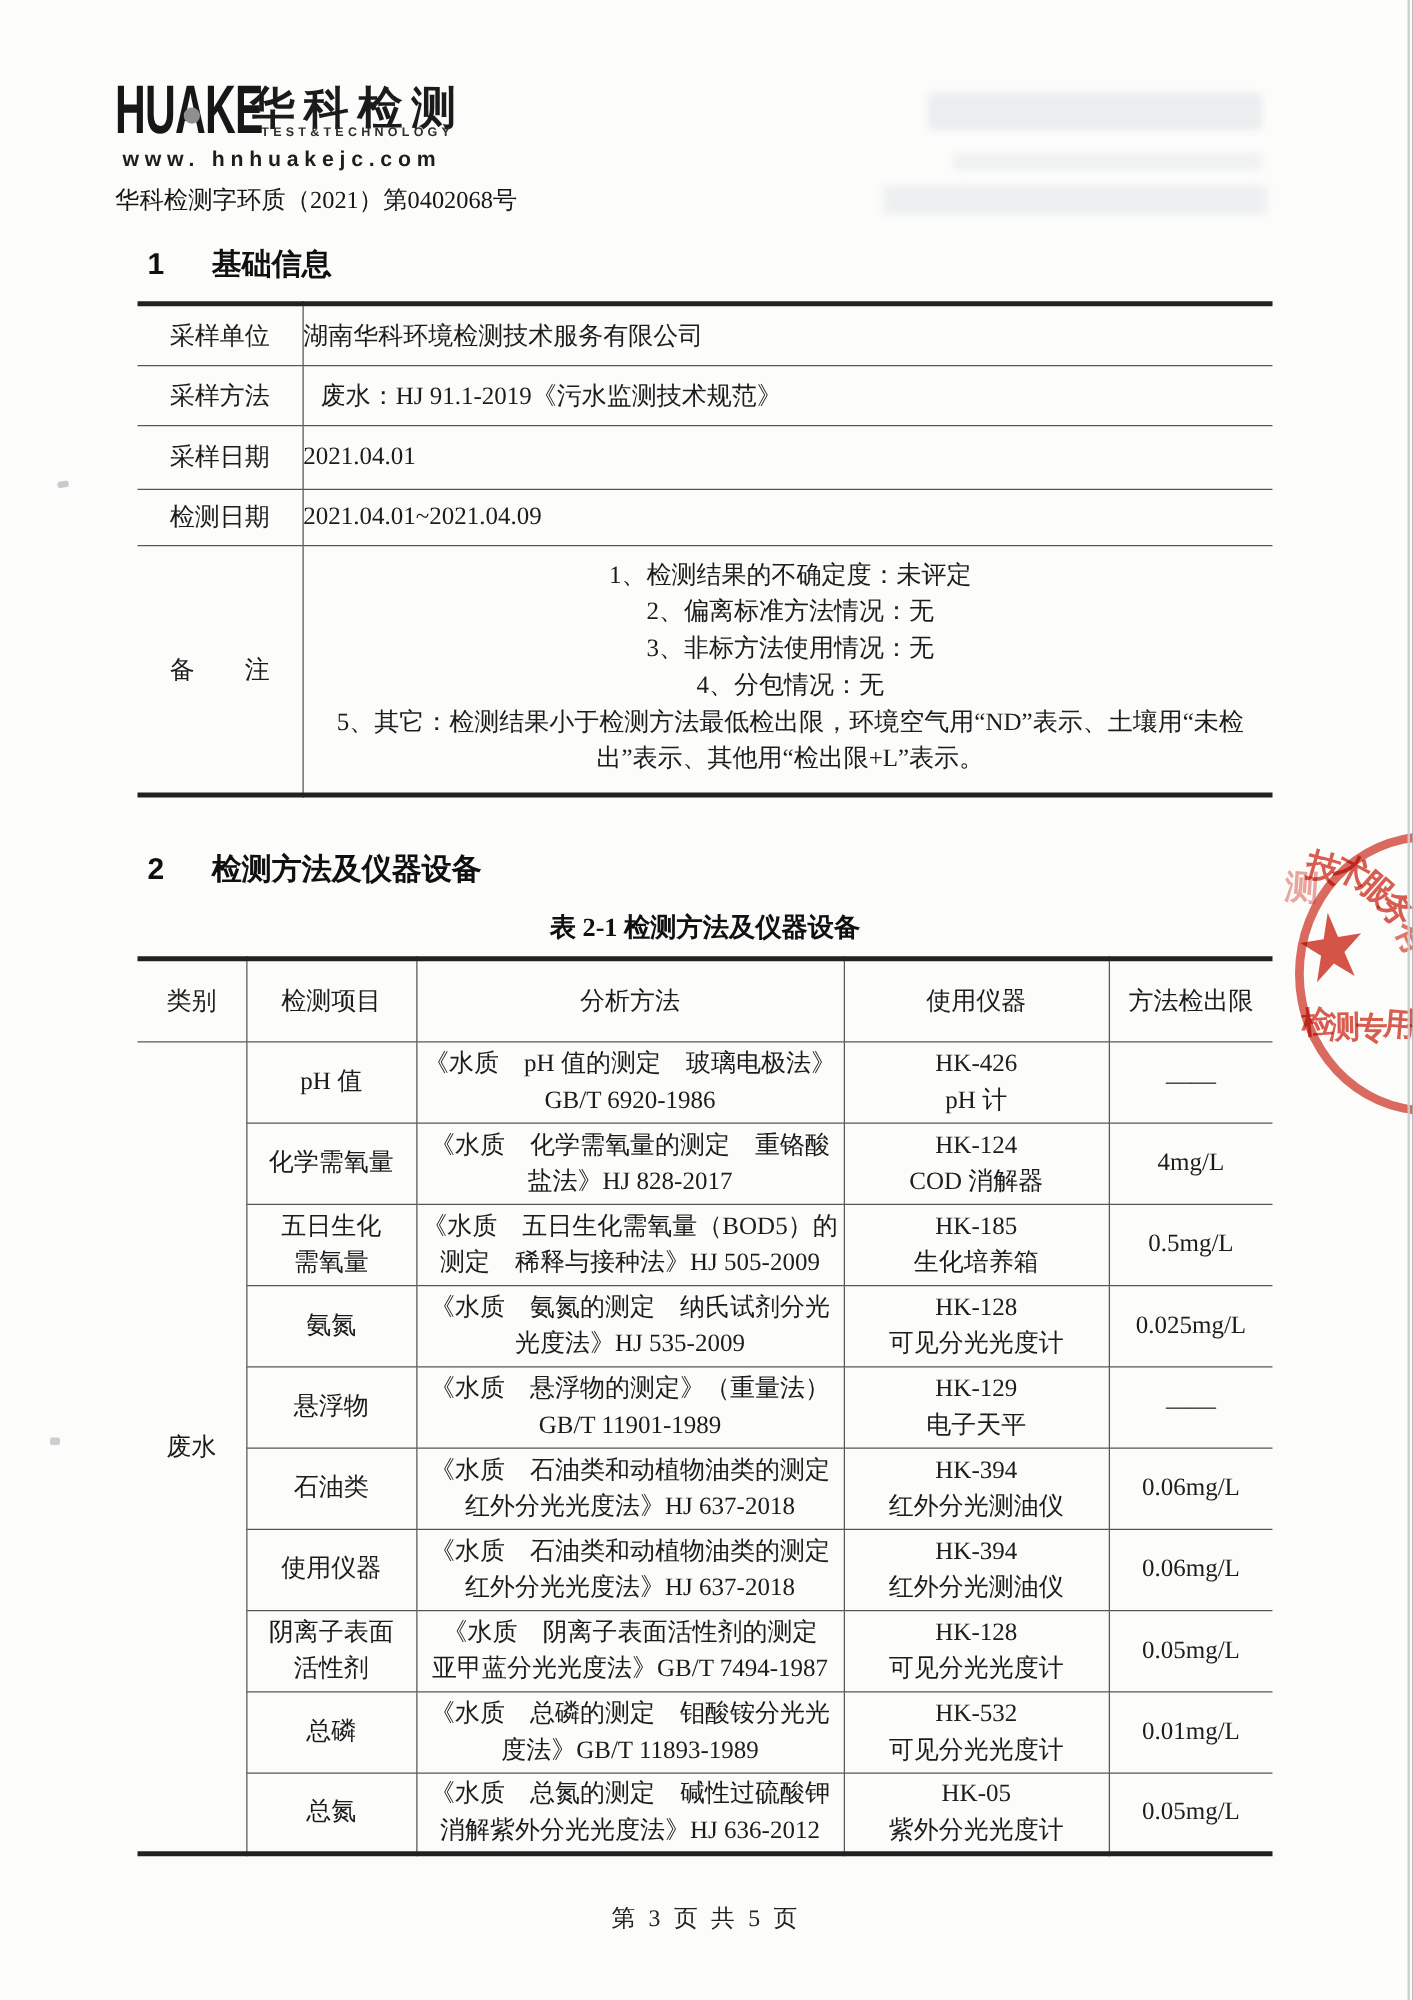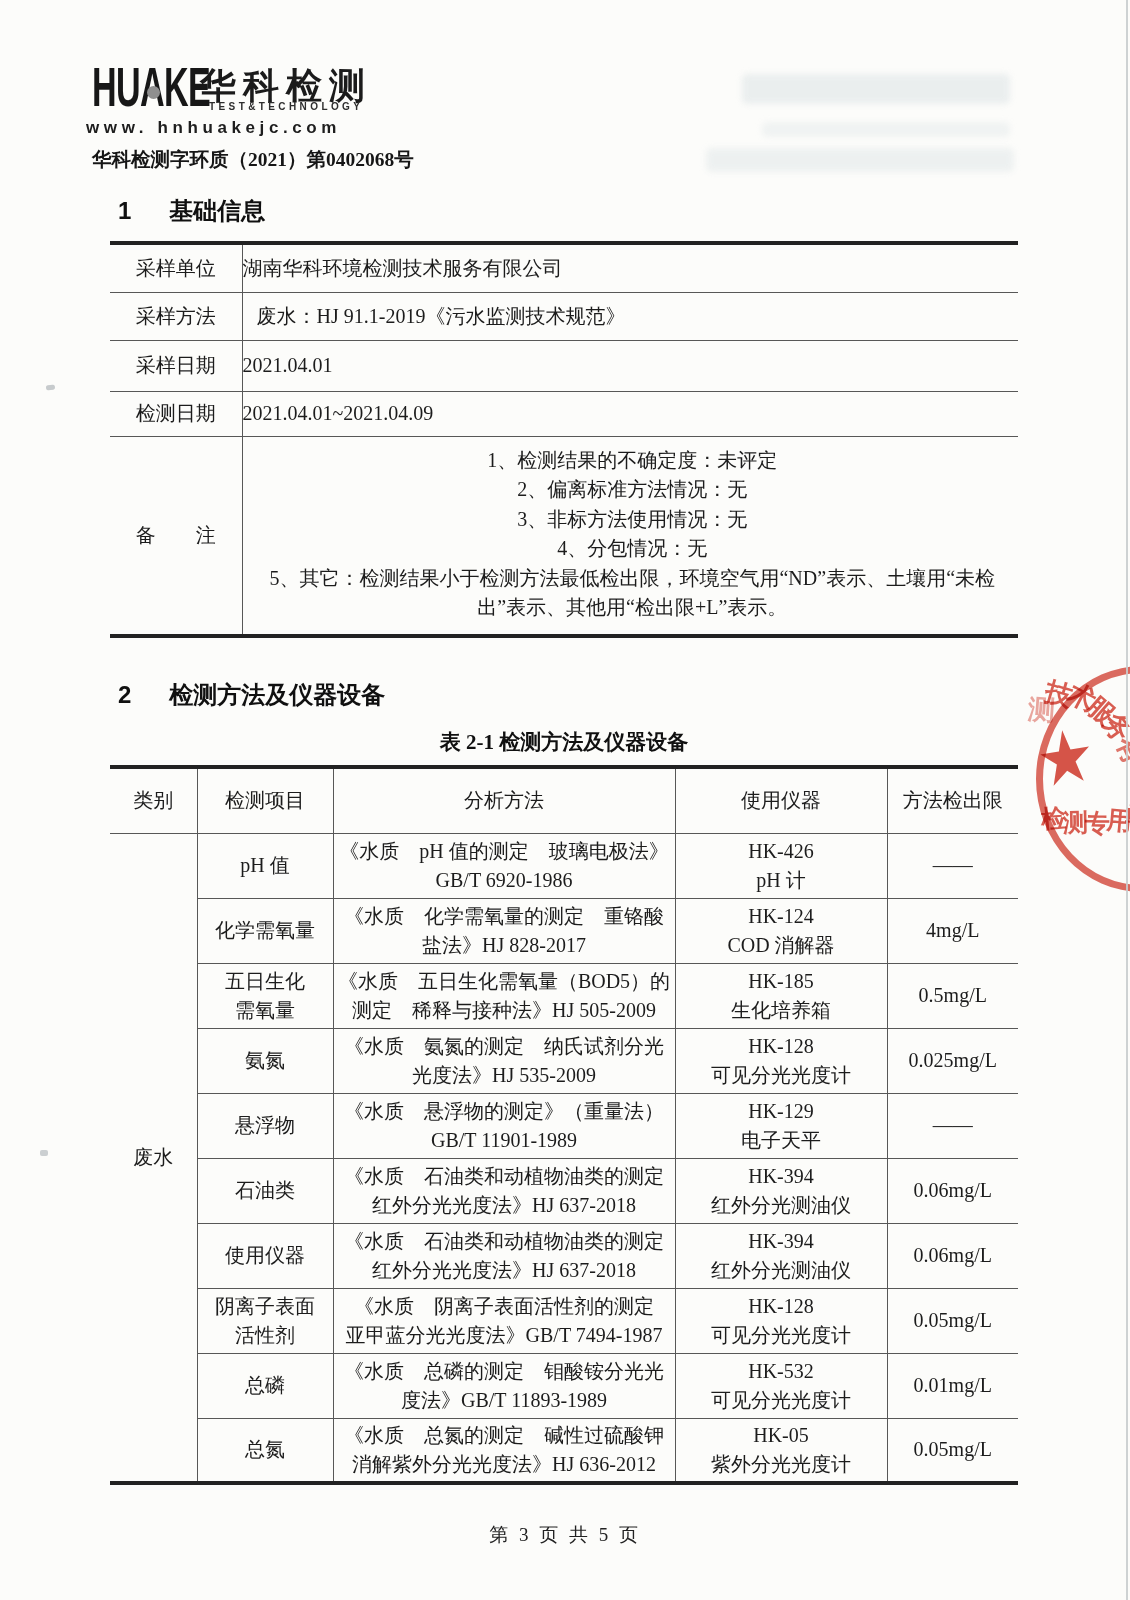--- a/index.html
+++ b/index.html
@@ -9,23 +9,23 @@
     font-family:"Liberation Serif", serif;
   }
   
   .logo-latin {position:absolute; left:92px; top:60px; font-family:"Liberation Sans",sans-serif;
     font-weight:900; font-size:55px; letter-spacing:-1px; color:#171717;
     transform:scaleX(.62); transform-origin:left top; line-height:1;}
   .logo-dot {position:absolute; left:147px; top:86px; width:13px; height:13px; border-radius:50%; background:#8f8f8f;}
   .logo-cn {position:absolute; left:200px; top:62px; font-size:36px; font-weight:600; letter-spacing:7px; color:#1b1b1b;}
   .logo-sub {position:absolute; left:209px; top:101px; font-family:Liberation Sans, sans-serif;
     font-size:10px; font-weight:700; letter-spacing:3.4px; color:#2e2e2e;}
-  .website {position:absolute; left:86px; top:118px; font-family:"Liberation Sans",sans-serif;
+  .website {position:absolute; left:98px; top:118px; font-family:"Liberation Sans",sans-serif;
     font-size:17px; font-weight:600; letter-spacing:4.6px; color:#1e1e1e;}
-  .doc-number {position:absolute; left:92px; top:146px; font-size:19.5px; color:#161616;font-weight:bold;}
+  .doc-number {position:absolute; left:92px; top:146px; font-size:19.5px; color:#161616;}
   
   .h-sec {position:absolute; left:118px; font-family:"Liberation Sans",sans-serif;
     font-weight:bold; font-size:24px; color:#101010;}
   .h-sec1 {top:195px;}
   .h-sec2 {top:679px;}
   .h-sec .ht {margin-left:38px;}
   .t2-title {position:absolute; left:110px; top:728px; width:908px; text-align:center;
     font-weight:bold; font-size:21px; color:#101010;}
   
   .t1 {position:absolute; left:110px; top:241px; width:908px; border-collapse:collapse;

